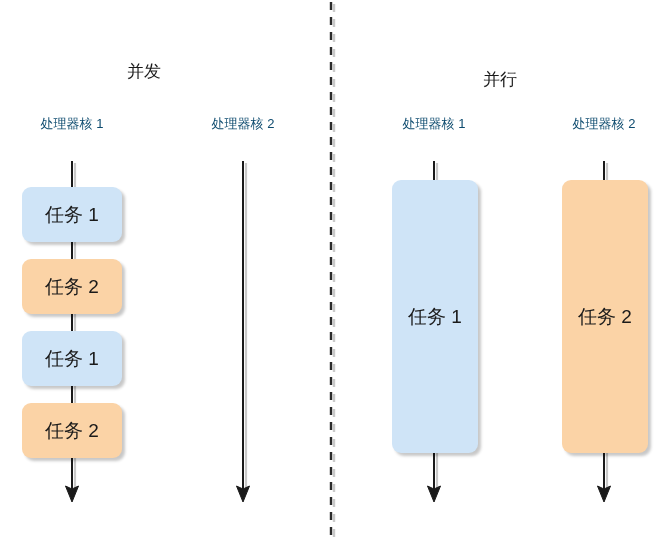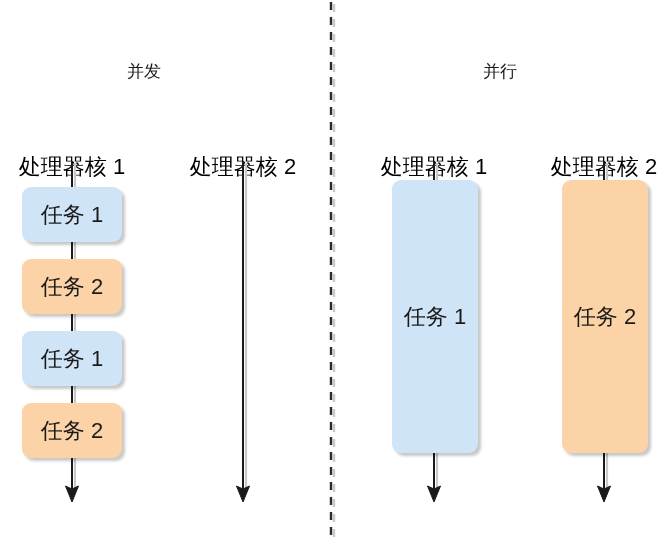--- a/index.html
+++ b/index.html
@@ -21,36 +21,35 @@
     position: absolute;
     font-size: 17px;
     color: #1a1a1a;
     text-align: left;
     white-space: nowrap;
     transform: translateX(-50%);
     line-height: 1;
   }
   .lane-label {
     position: absolute;
-    font-size: 22px;
-    color: #000000;
+    font-size: 13px;
+    color: #0c4a6e;
     text-align: center;
     white-space: nowrap;
     transform: translateX(-50%);
     line-height: 1;
-    margin-top: 39px;
   }
   .task-box {
     position: absolute;
     box-sizing: border-box;
     border-radius: 9px;
     display: flex;
     align-items: center;
     justify-content: center;
-    font-size: 22px;
+    font-size: 19px;
     color: #1a1a1a;
     white-space: nowrap;
     box-shadow: 3px 3px 3px rgba(0,0,0,0.22);
     z-index: 3;
   }
   .task-box.blue {
     background: #cfe4f7;
   }
   .task-box.orange {
     background: #fbd3a6;
@@ -102,21 +101,21 @@
   <div class="task-box orange" style="left:22px; top:403px; width:100px; height:55px;">
     <span>任务 2</span>
   </div>
 
   <svg class="arrow-svg" style="left:233px; top:155px;" width="24" height="355">
     <line x1="13" y1="8" x2="13" y2="334" stroke="#c9c9c9" stroke-width="2.2"></line>
     <line x1="10" y1="6" x2="10" y2="334" stroke="#1a1a1a" stroke-width="2"></line>
     <polygon points="10,347 3.5,331 10,334 16.5,331" fill="#1a1a1a" stroke="#1a1a1a" stroke-width="1"></polygon>
   </svg>
 
-  <div class="panel-title" style="left:500px; top:63px;">并行</div>
+  <div class="panel-title" style="left:500px; top:71px;">并行</div>
 
   <div class="lane-label" style="left:434px; top:117px;">处理器核 1</div>
   <div class="lane-label" style="left:604px; top:117px;">处理器核 2</div>
 
   <svg class="arrow-svg" style="left:424px; top:155px;" width="24" height="355">
     <line x1="13" y1="8" x2="13" y2="334" stroke="#c9c9c9" stroke-width="2.2"></line>
     <line x1="10" y1="6" x2="10" y2="334" stroke="#1a1a1a" stroke-width="2"></line>
     <polygon points="10,347 3.5,331 10,334 16.5,331" fill="#1a1a1a" stroke="#1a1a1a" stroke-width="1"></polygon>
   </svg>
 

